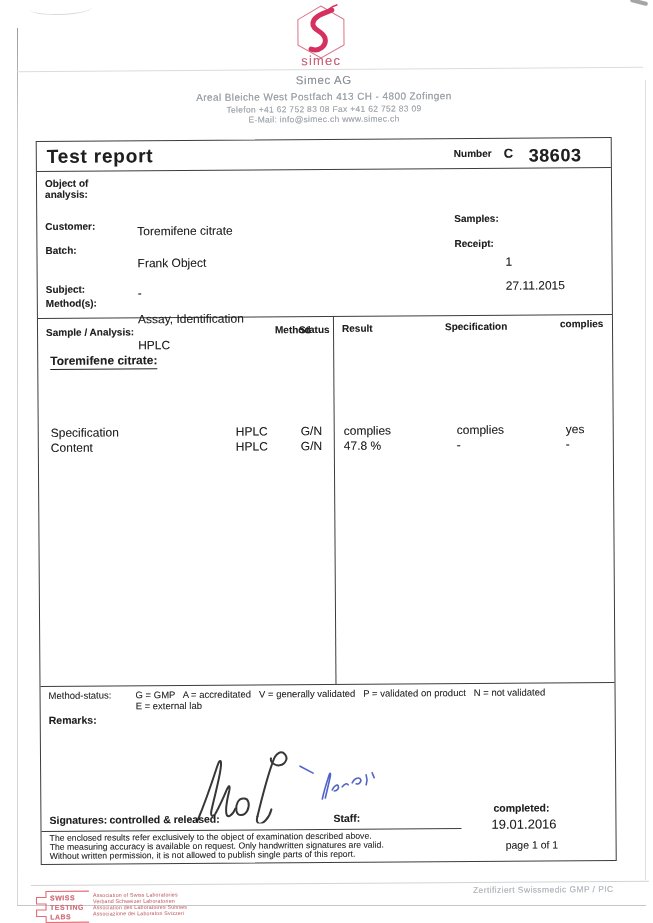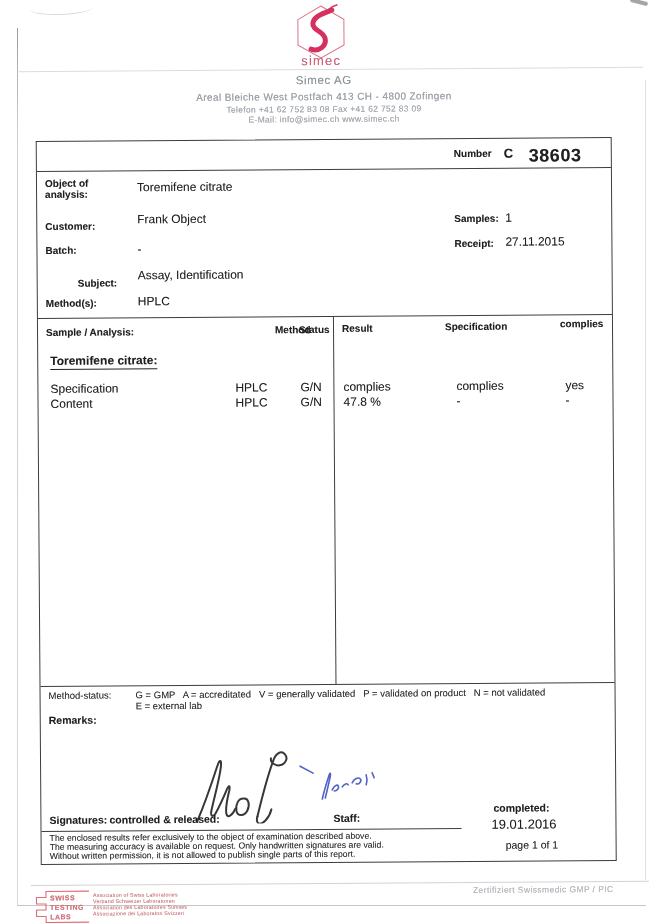--- a/index.html
+++ b/index.html
@@ -20,21 +20,21 @@
   .hdr-company{position:absolute;left:0;top:74px;width:653px;text-align:center;font-size:11.5px;letter-spacing:.6px;color:#8e959d;}
   .hdr-addr{position:absolute;left:0;top:91px;width:653px;text-align:center;font-size:10px;letter-spacing:.4px;color:#9aa1a9;}
   .hdr-tel{position:absolute;left:0;top:104px;width:653px;text-align:center;font-size:8.5px;letter-spacing:.3px;color:#a6acb4;}
   .hdr-mail{position:absolute;left:0;top:114px;width:653px;text-align:center;font-size:8.5px;letter-spacing:.3px;color:#a6acb4;}
   
   .box{position:absolute;left:38px;top:139px;width:574px;height:722px;border:1.3px solid #3d3d3d;background:#fff;}
   .hline{position:absolute;left:0;width:100%;height:1.3px;background:#3d3d3d;}
   .vline{position:absolute;top:176px;left:295px;width:1.2px;height:368px;background:#3d3d3d;}
   .title{position:absolute;left:10px;top:4px;font-size:19px;font-weight:bold;letter-spacing:.8px;}
   .lbl{font-size:10px;font-weight:bold;}
-  .val{font-size:12px;}
+  .val{font-size:12px;margin-top:44px;}
   .pre2{white-space:pre-line;line-height:11px;}
   .thead{font-size:10px;font-weight:bold;}
   .underl{border-bottom:1.4px solid #222;padding-bottom:1px;}
   .legend{font-size:9.5px;color:#2a2a2a;white-space:pre;}
   .disc{font-size:8.7px;line-height:9.7px;color:#2a2a2a;}
   
   .ft-line{position:absolute;left:28px;top:883px;width:618px;height:1px;background:#d3d3d3;}
   .assoc{position:absolute;left:90px;top:891px;font-size:6px;line-height:7px;color:#e07a84;transform:scale(.88);transform-origin:left top;letter-spacing:.2px;}
   .cert{position:absolute;left:470px;top:886px;width:176px;font-size:8.5px;letter-spacing:.4px;color:#b9bfc6;}
 </style>
@@ -65,41 +65,42 @@
     <div class="hdr-mail">E-Mail: info@simec.ch    www.simec.ch</div>
 
     <div class="box">
 
       <div class="hline" style="top:29px;"></div>
       <div class="hline" style="top:176px;"></div>
       <div class="hline" style="top:544px;"></div>
       <div class="hline" style="top:689px;width:420px;"></div>
       <div class="vline"></div>
 
+      <div class="title">Test report</div>
       <div class="abs lbl" style="left:417px;top:9px;">Number</div>
       <div class="abs b" style="left:467px;top:7px;font-size:13px;">C</div>
       <div class="abs b" style="left:492px;top:7px;font-size:18px;letter-spacing:.5px;">38603</div>
 
       <div class="abs lbl pre2" style="left:8px;top:36px;">Object of
 analysis:</div>
       <div class="abs val" style="left:100px;top:39px;">Toremifene citrate</div>
 
       <div class="abs lbl" style="left:8px;top:73px;margin-top:6px;">Customer:</div>
       <div class="abs val" style="left:100px;top:71px;">Frank Object</div>
 
       <div class="abs lbl" style="left:417px;top:74px;">Samples:</div>
       <div class="abs val" style="left:468px;top:72px;">1</div>
 
       <div class="abs lbl" style="left:8px;top:103px;">Batch:</div>
       <div class="abs val" style="left:100px;top:101px;">-</div>
 
       <div class="abs lbl" style="left:417px;top:99px;">Receipt:</div>
       <div class="abs val" style="left:468px;top:96px;">27.11.2015</div>
 
-      <div class="abs lbl" style="left:8px;top:136px;margin-left:32px;">Subject:</div>
+      <div class="abs lbl" style="left:8px;top:142px;">Subject:</div>
       <div class="abs val" style="left:100px;top:127px;">Assay, Identification</div>
 
       <div class="abs lbl" style="left:8px;top:156px;">Method(s):</div>
       <div class="abs val" style="left:100px;top:153px;">HPLC</div>
 
       <div class="abs thead" style="left:8px;top:185px;">Sample / Analysis:</div>
       <div class="abs thead" style="left:201px;top:184px;margin-left:36px;">Method</div>
       <div class="abs thead" style="left:261px;top:184px;">Status</div>
       <div class="abs thead" style="left:304px;top:183px;">Result</div>
       <div class="abs thead" style="left:407px;top:182px;">Specification</div>

